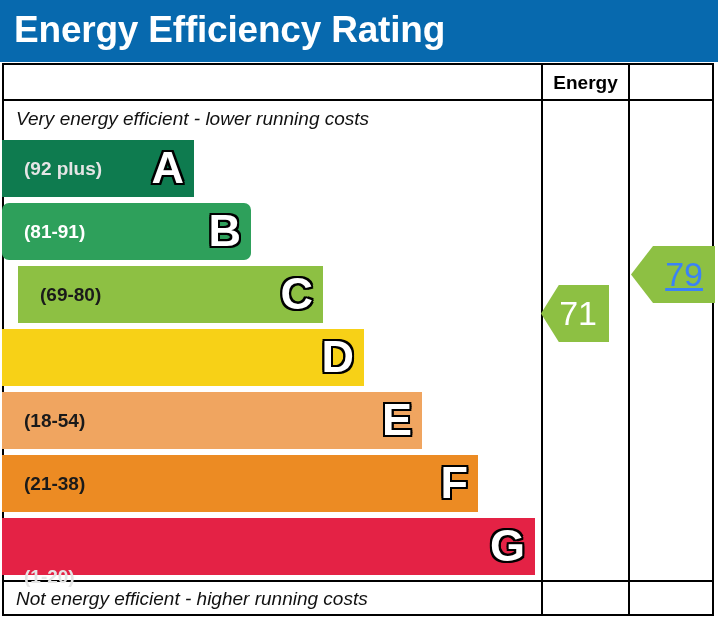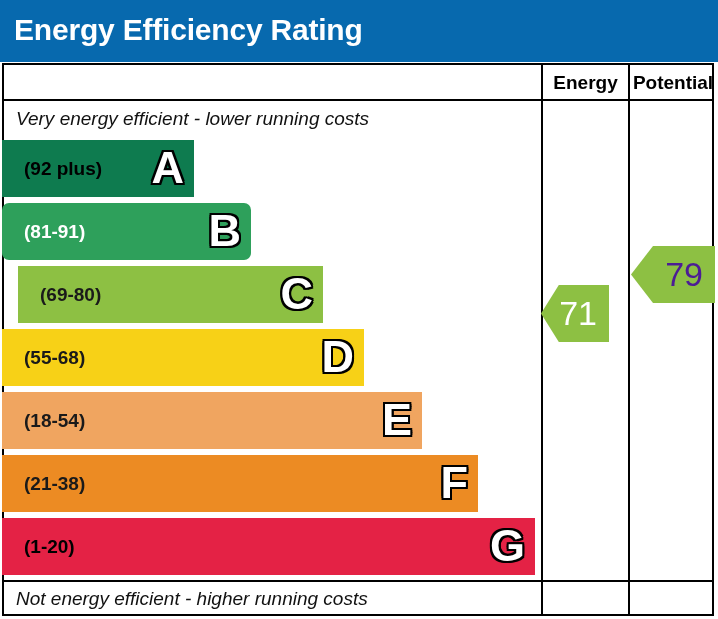--- a/index.html
+++ b/index.html
@@ -26,21 +26,21 @@
     left: 0;
     top: 0;
     width: 718px;
     height: 62px;
     background: #0769ae;
   }
   .title-text {
     position: absolute;
     left: 14px;
     top: 8px;
-    font-size: 30px;
+    font-size: 37px;
     font-weight: bold;
     color: #ffffff;
     letter-spacing: -0.2px;
     line-height: 44px;
     white-space: nowrap;
   }
 
   
   .table-frame {
     position: absolute;
@@ -174,64 +174,62 @@
     <div class="title-text">Energy Efficiency Rating</div>
   </div>
 
   <div class="table-frame"></div>
   <div class="head-row-line"></div>
   <div class="foot-row-line"></div>
   <div class="v-div col1"></div>
   <div class="v-div col2"></div>
 
   <div class="col-head current">Energy</div>
-  <div class="col-head potential">Potential</div>
 
   <div class="caption top">Very energy efficient - lower running costs</div>
   <div class="caption bottom">Not energy efficient - higher running costs</div>
 
   <div id="bands-layer">
       <div class="band" style="top: 140px; width: 192px; background: rgb(14, 123, 79);">
-        <span class="band-range" style="color: #000000;">(92 plus)</span>
+        <span class="band-range" style="color: #e5e5e5;">(92 plus)</span>
         <span class="band-letter">A</span>
       </div>
       <div class="band" style="top: 203px; width: 249px; background: rgb(46, 160, 91); border-radius: 7px;">
         <span class="band-range" style="color: rgb(255, 255, 255);">(81-91)</span>
         <span class="band-letter">B</span>
       </div>
       <div class="band" style="top: 266px; width: 305px; background: rgb(141, 192, 67); margin-left: 16px;">
         <span class="band-range" style="color: rgb(26, 26, 26);">(69-80)</span>
         <span class="band-letter">C</span>
       </div>
       <div class="band" style="top: 329px; width: 362px; background: rgb(247, 209, 23);">
-        <span class="band-range" style="color: rgb(26, 26, 26);">(55-68)</span>
         <span class="band-letter">D</span>
       </div>
       <div class="band" style="top: 392px; width: 420px; background: rgb(240, 165, 96);">
         <span class="band-range" style="color: rgb(26, 26, 26);">(18-54)</span>
         <span class="band-letter">E</span>
       </div>
       <div class="band" style="top: 455px; width: 476px; background: rgb(236, 139, 35);">
         <span class="band-range" style="color: rgb(26, 26, 26);">(21-38)</span>
         <span class="band-letter">F</span>
       </div>
       <div class="band" style="top: 518px; width: 533px; background: rgb(228, 34, 69);">
-        <span class="band-range" style="color: #000000;">(1-20)</span>
+        <span class="band-range" style="color: #e5e5e5; margin-top: 30px;">(1-20)</span>
         <span class="band-letter">G</span>
       </div>
     </div>
 
   <div id="markers-layer">
       <div class="marker" style="left: 541px; top: 285px; width: 68px;">
         <svg viewBox="0 0 84 57" preserveAspectRatio="none">
           <polygon points="0,28.5 22,0 84,0 84,57 22,57" fill="#8DC043"></polygon>
         </svg>
         <span class="marker-value" style="color: rgb(255, 255, 255);">71</span>
       </div>
       <div class="marker" style="left: 631px; top: 246px; width: 84px;">
         <svg viewBox="0 0 84 57" preserveAspectRatio="none">
           <polygon points="0,28.5 22,0 84,0 84,57 22,57" fill="#8DC043"></polygon>
         </svg>
-        <span class="marker-value" style="color: #4c1d95;">79</span>
+        <span class="marker-value" style="color: #3b82f6; text-decoration: underline;">79</span>
       </div>
     </div>
 
 </div>
 
 </body></html>

